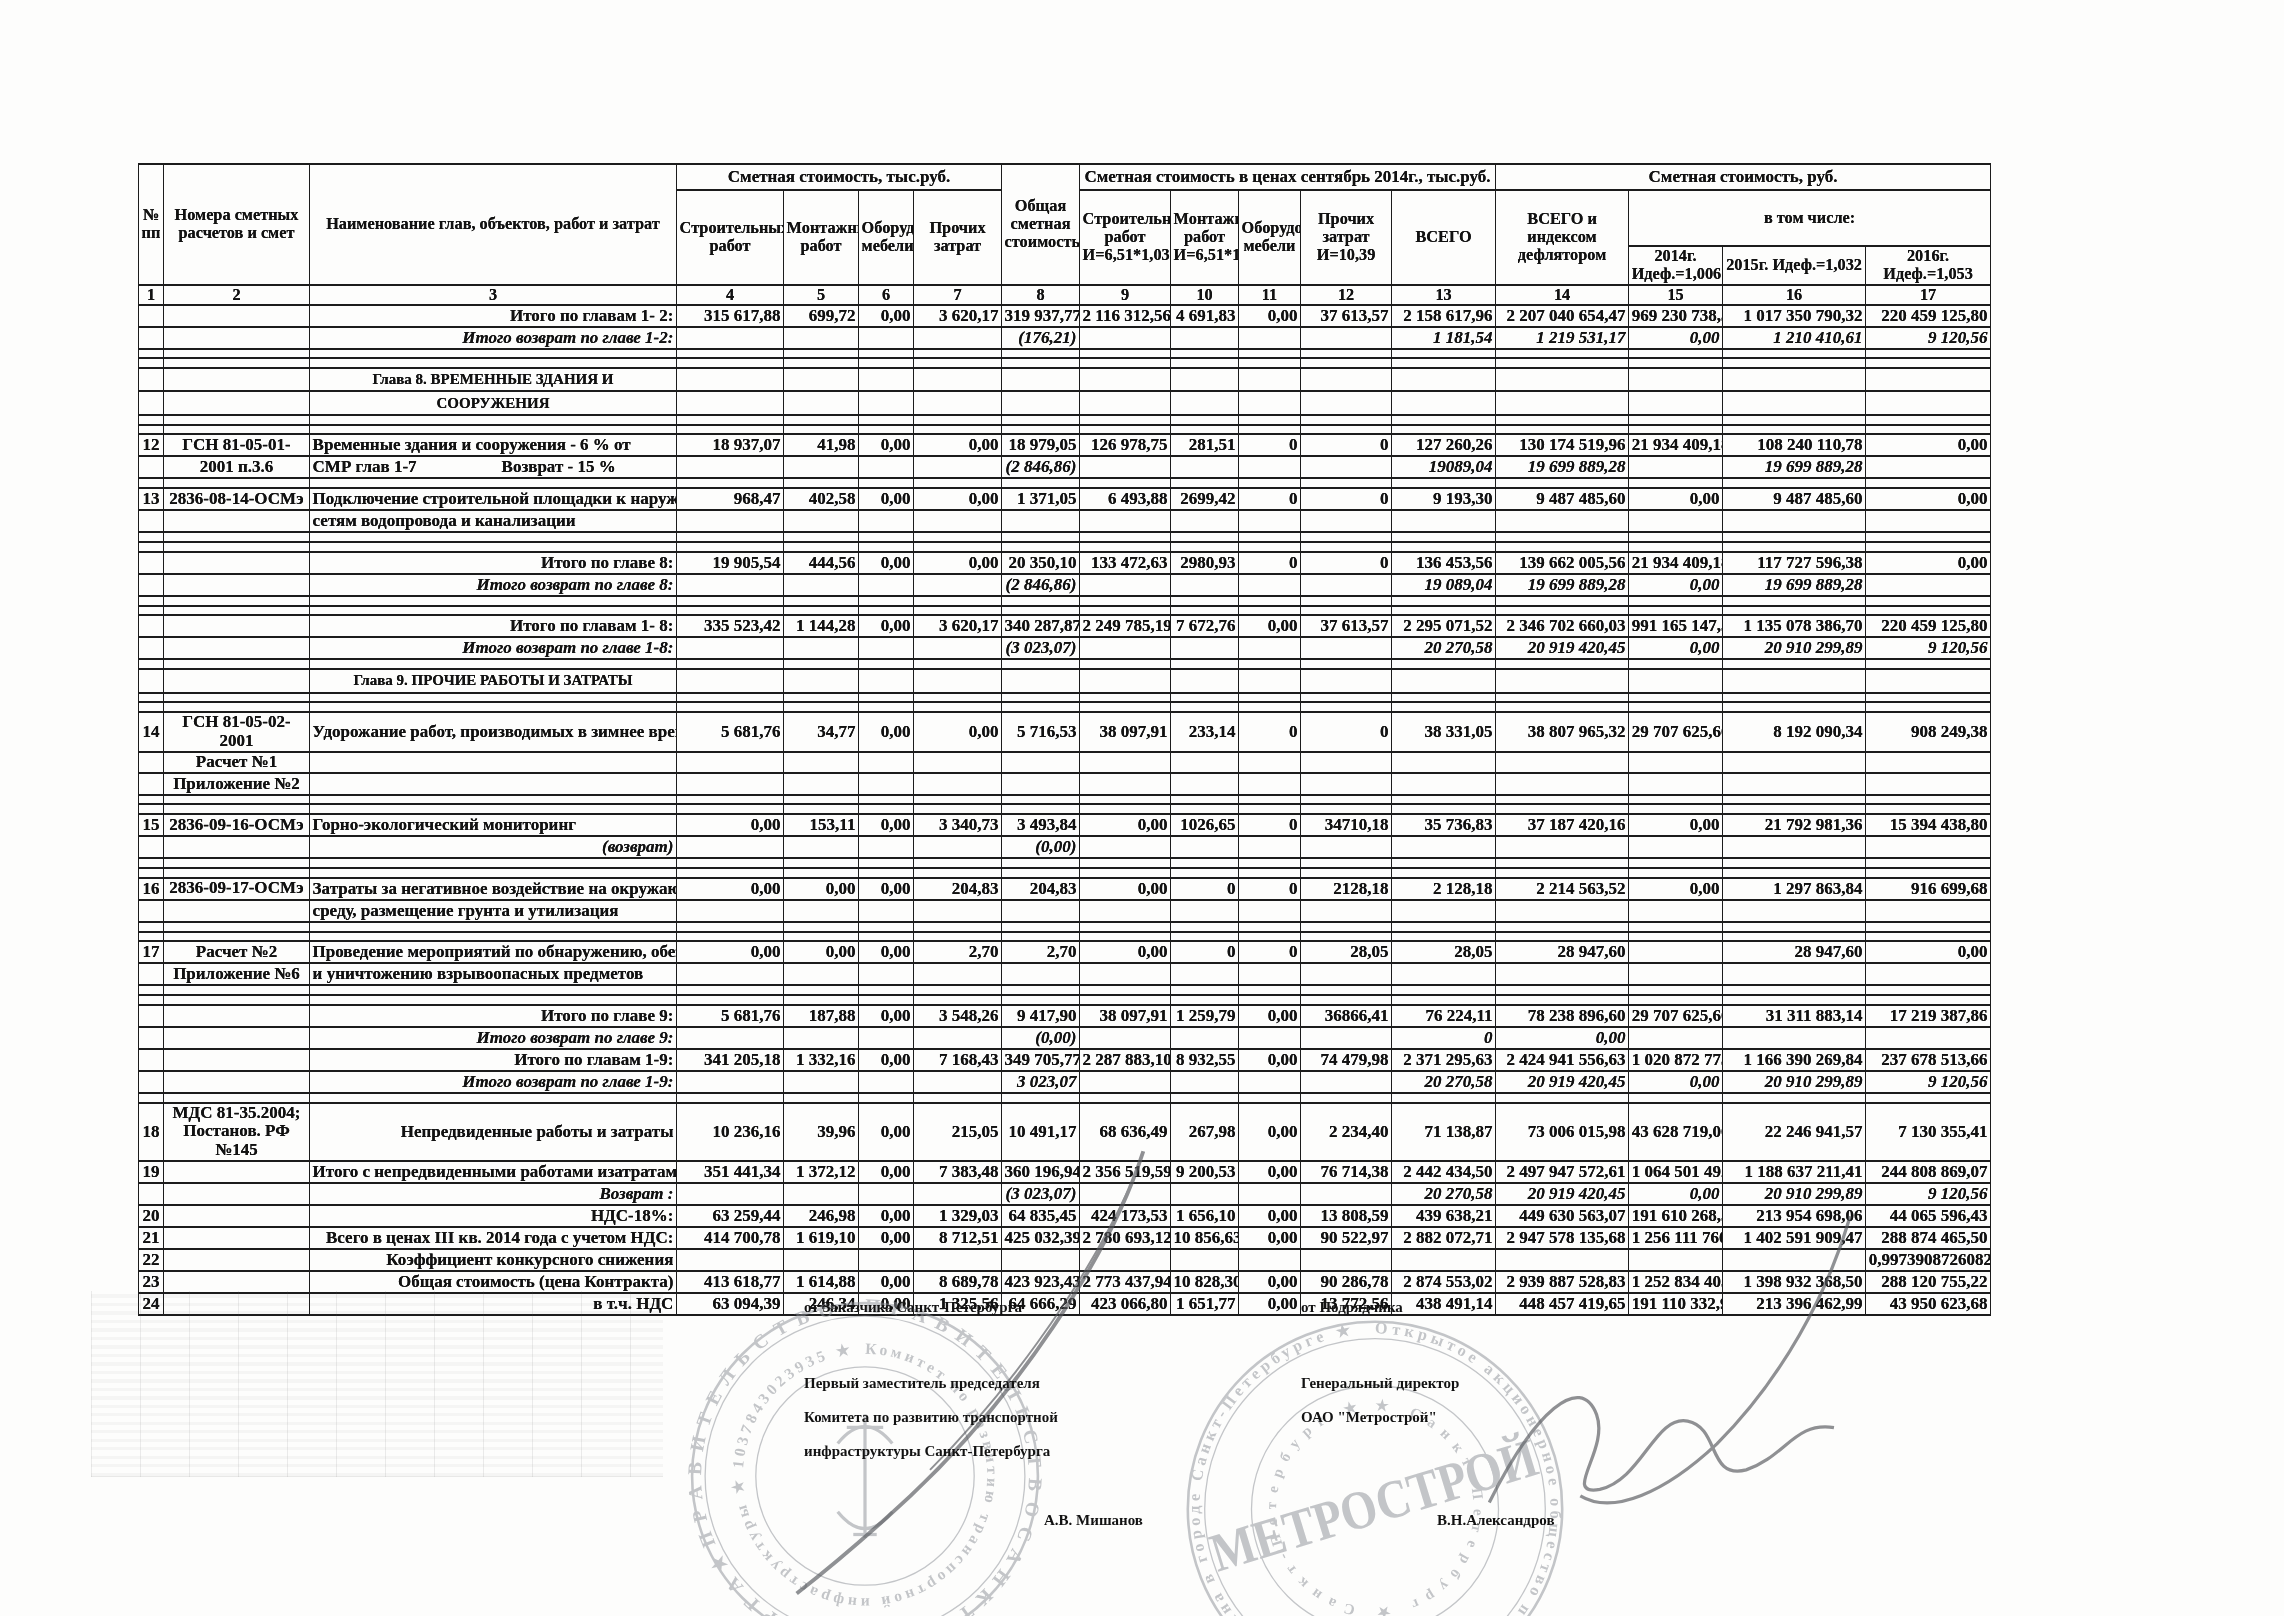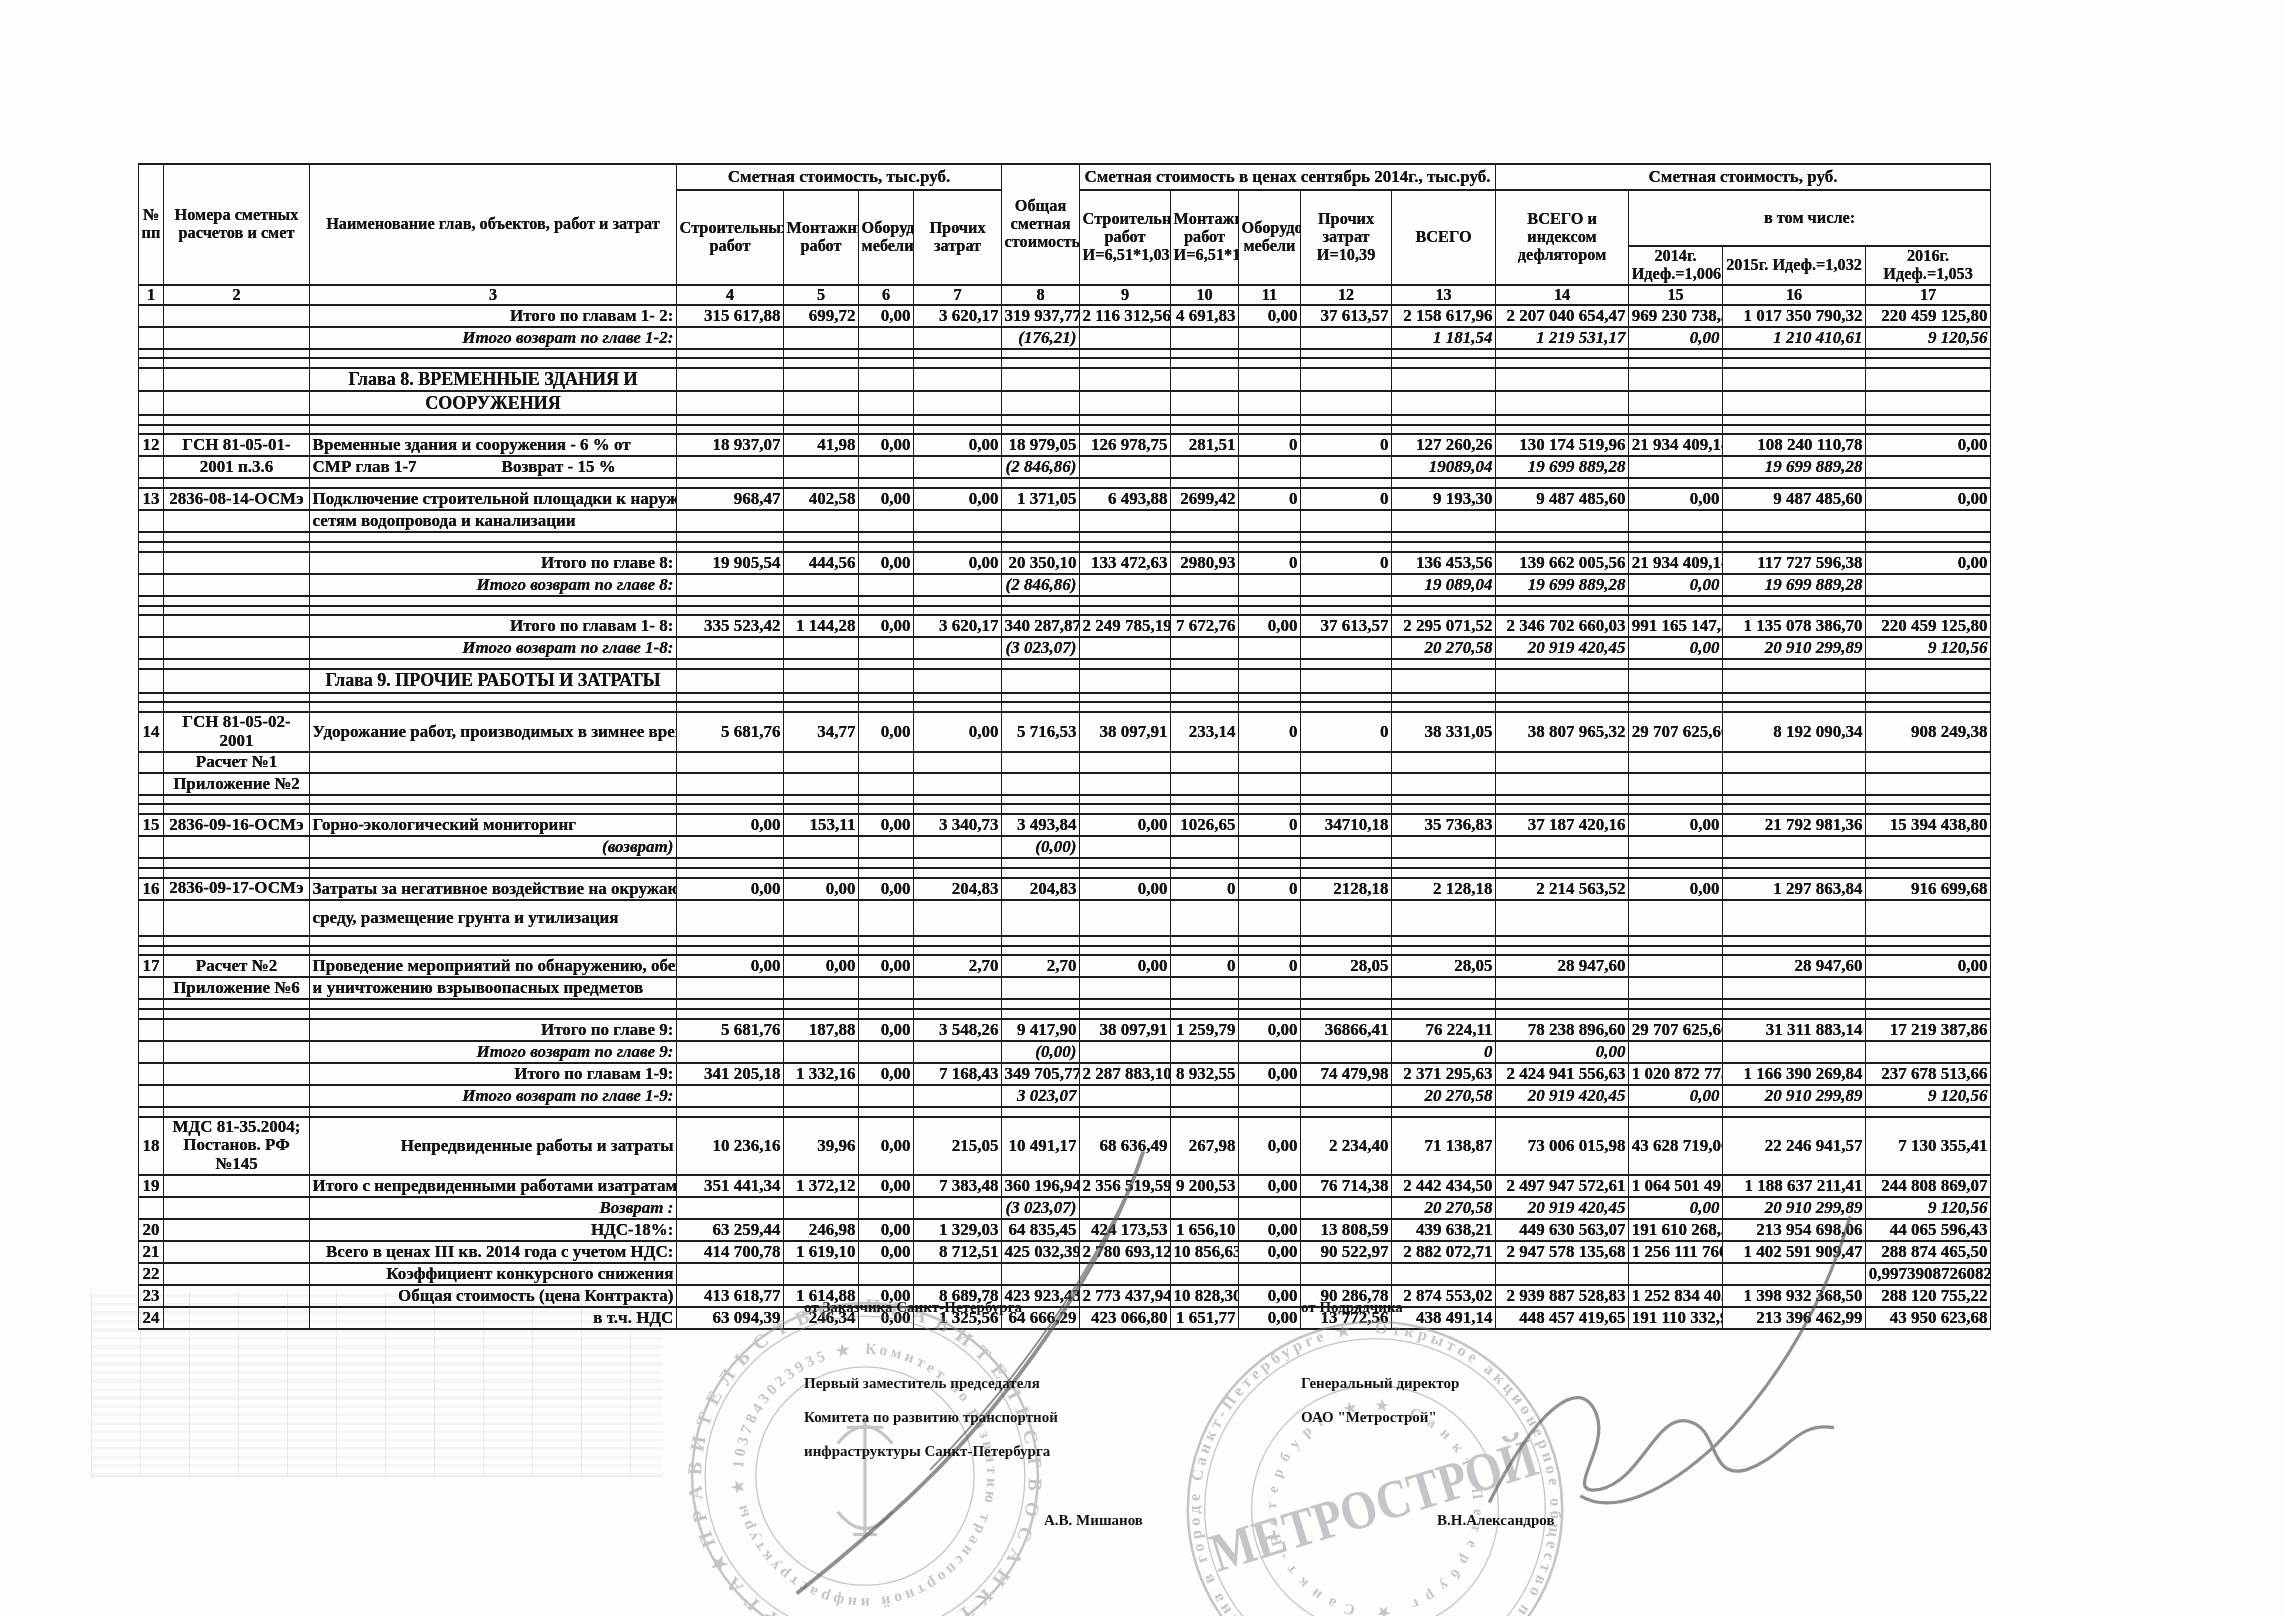--- a/index.html
+++ b/index.html
@@ -26,21 +26,21 @@
   .est td{font-size:17px;white-space:nowrap;}
   .cnum{text-align:center;font-size:16.3px;}
   .ccode{text-align:center;font-size:15.6px;white-space:normal !important;line-height:1.1;}
   .cname{text-align:left;padding-left:5.2px;}
   .cval{text-align:right;padding-right:5.2px;}
   .rgt{text-align:right;padding-right:6.5px;}
   .ctr{text-align:center;}
   .it{font-style:italic;}
   tr.sp td{line-height:0;font-size:0;}
   tr.r-total td{border-top-width:2.6px;border-bottom-width:2.6px;}
-  tr.r-chapter td{font-size:18px;}
+  tr.r-chapter td{font-size:15px;}
   
   .sig{position:absolute;font-weight:700;font-size:15px;white-space:nowrap;}
   .sigline{height:34px;line-height:34px;}
   
   .stamp{position:absolute;opacity:.5;}
   .strokes{position:absolute;left:0;top:0;pointer-events:none;}
   
   .bleed{
     position:absolute;left:91px;top:1291px;width:572px;height:185px;
     background:
@@ -780,21 +780,21 @@
         <td class="cval">0,00</td>
         <td class="cval">0</td>
         <td class="cval">0</td>
         <td class="cval">2128,18</td>
         <td class="cval">2 128,18</td>
         <td class="cval">2 214 563,52</td>
         <td class="cval">0,00</td>
         <td class="cval">1 297 863,84</td>
         <td class="cval">916 699,68</td>
       </tr>
-      <tr class="r-item" style="height: 36px;">
+      <tr class="r-item" style="height: 22px;">
         <td class="cnum"></td>
         <td class="ccode"></td>
         <td class="cname ">среду, размещение грунта и утилизация</td>
         <td class="cval"></td>
         <td class="cval"></td>
         <td class="cval"></td>
         <td class="cval"></td>
         <td class="cval"></td>
         <td class="cval"></td>
         <td class="cval"></td>

